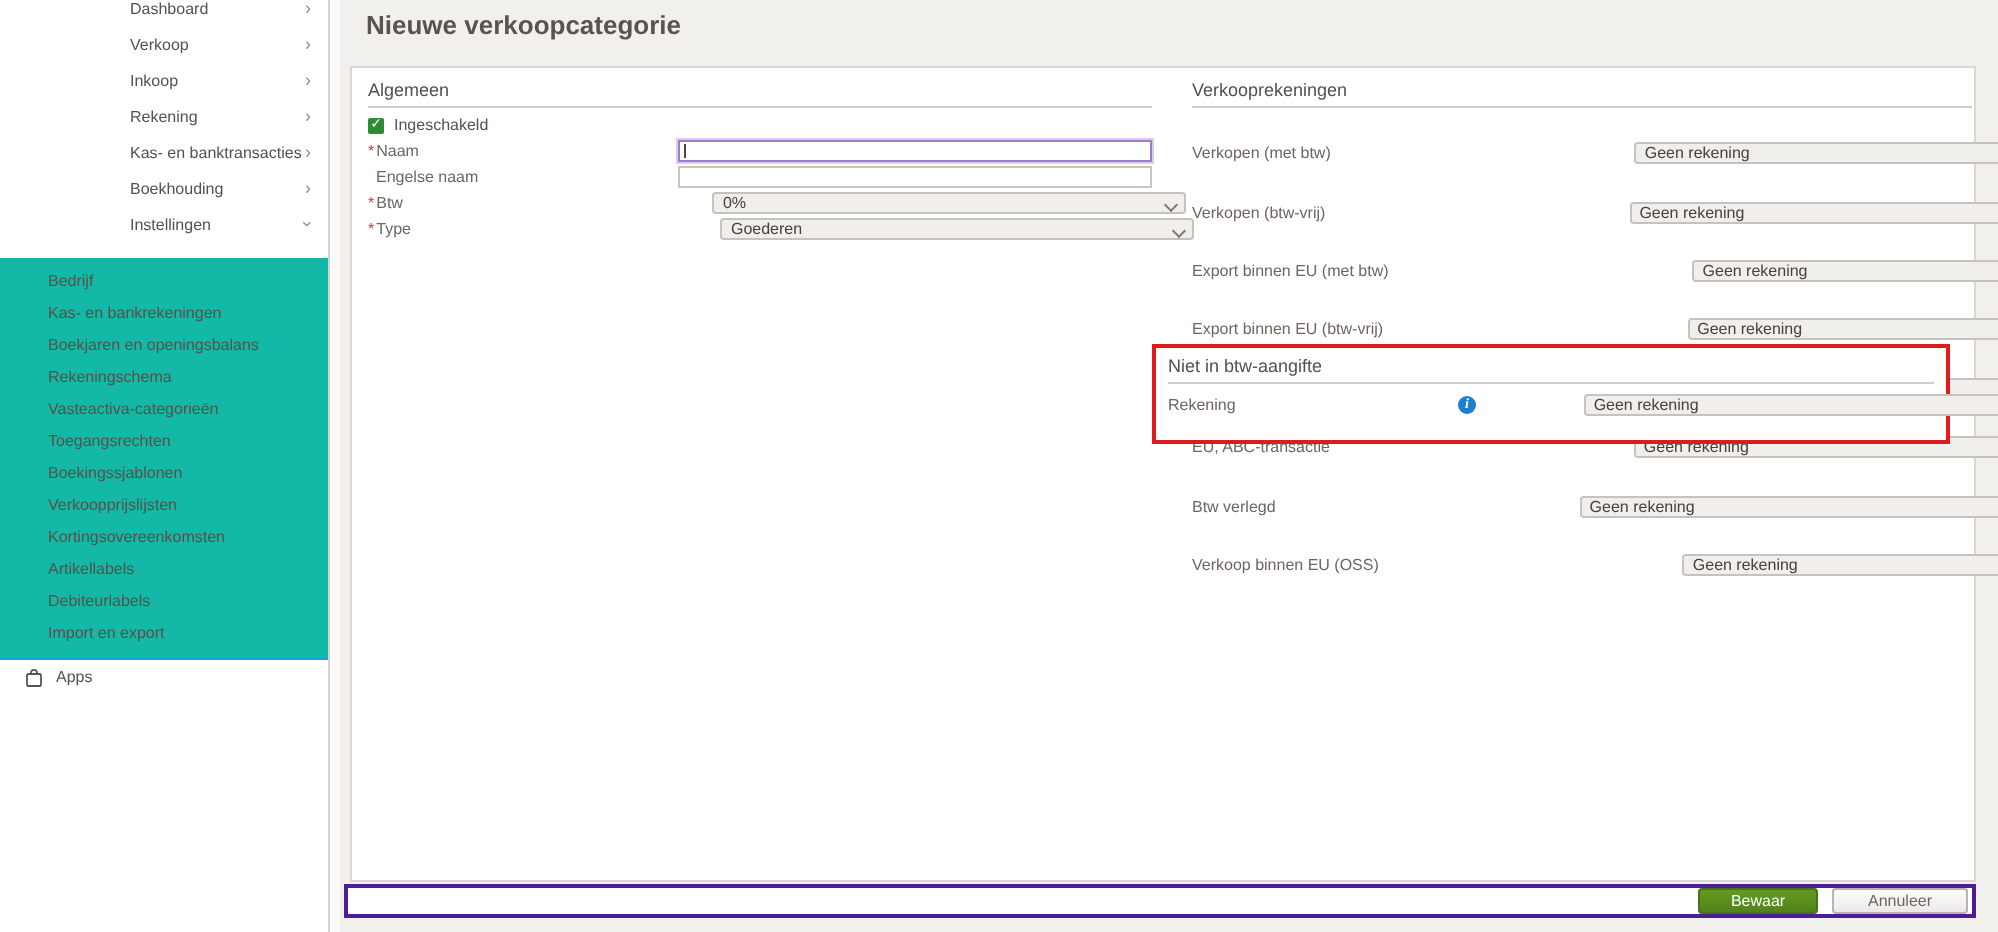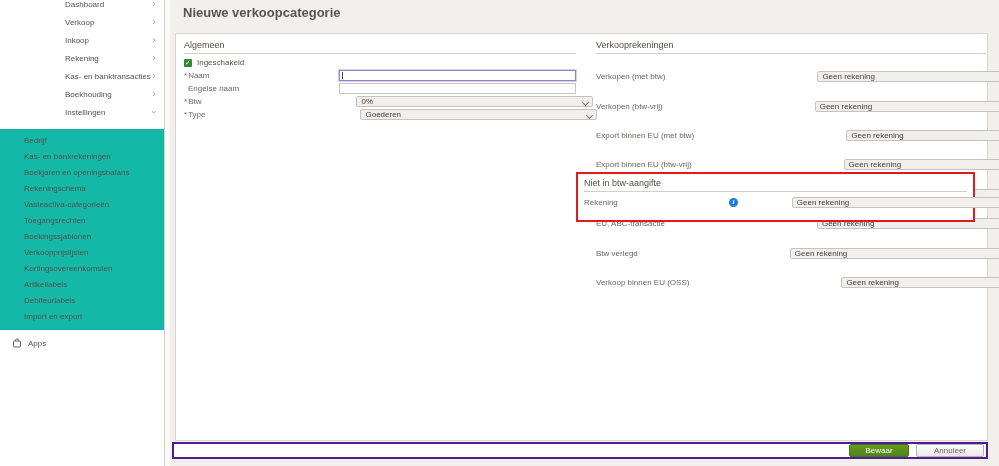--- a/index.html
+++ b/index.html
@@ -11,21 +11,21 @@
   .sidebar { position:absolute; left:0; top:0; width:164px; height:466px; background:#ffffff; z-index:2; }
   .scroll-strip { position:absolute; left:164px; top:0; width:6px; height:466px; background:#faf9f7; border-left:1px solid #d6d3ce; z-index:2; }
   .nav-item { height:18px; display:flex; align-items:flex-start; padding:0 7px 0 24px; font-size:8px; color:#56514b; cursor:pointer;margin-left:41px; }
   .chev { margin-left:auto; color:#8d8781; font-size:9px; line-height:8px; width:6px; text-align:center; }
   .chev-right::before { content:"\203A"; }
   .chev-down { transform:rotate(90deg); }
   .chev-down::before { content:"\203A"; }
   .submenu { background:#14b8a6; margin-top:3px; padding:3px 0 5px; border-bottom:1px solid #0ea5e9; }
   .sub-item { height:16px; display:flex; align-items:center; padding-left:24px; font-size:8px; color:#56514b; cursor:pointer; }
   .sub-item.selected { background:#4f2d7f; color:#ffffff; }
-  .apps-item { margin-top:4px; height:18px; display:flex; align-items:center; gap:6px; padding-left:12px; font-size:8px; color:#56514b; cursor:pointer; }
+  .apps-item { margin-top:4px; height:18px; display:flex; align-items:flex-start; gap:6px; padding-left:12px; font-size:8px; color:#56514b; cursor:pointer; }
   .bag-icon { width:10px; height:10px; display:inline-block; }
 
   
   .main { position:absolute; left:170px; top:0; width:829px; height:466px; }
   .page-title { position:absolute; left:13px; top:5px; font-size:13px; font-weight:700; color:#5a544e; }
   .card { position:absolute; left:5px; top:33px; width:813px; height:408px; background:#ffffff; border:1px solid #dbd8d3; }
   .col { position:absolute; top:0; }
   .col-left { left:8px; width:392px; }
   .col-right { left:420px; width:390px; }
   .sec-head { font-size:9px; color:#55504a; padding:6px 0 4px; border-bottom:1px solid #d2cfca; margin-bottom:2px; height:20px; }

